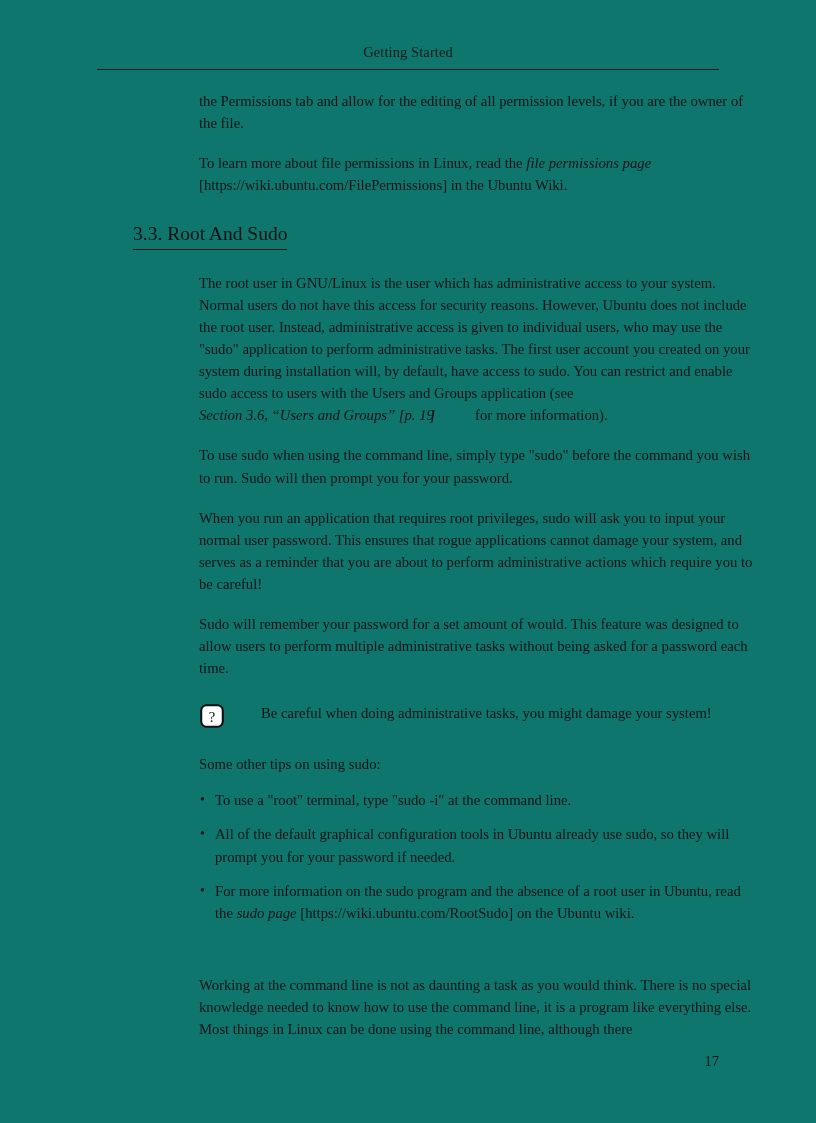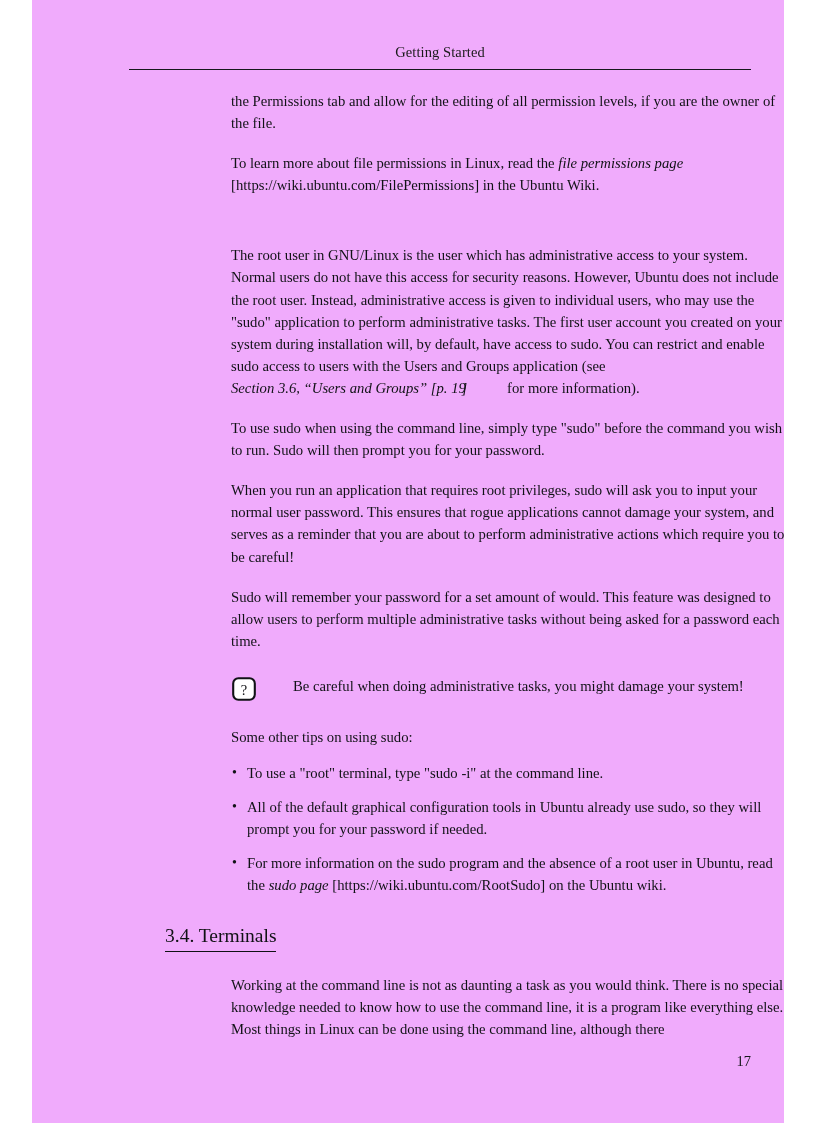--- a/index.html
+++ b/index.html
@@ -8,24 +8,24 @@
     padding: 0;
     background: #ffffff;
   }
   body {
     font-family: "Liberation Serif", "DejaVu Serif", serif;
     color: #000000;
     -webkit-font-smoothing: antialiased;
   }
   .page {
     position: relative;
-    width: 752px;
+    width: 816px;
     height: 1123px;
     margin: 0 auto;
-    background: #f0abfc;
+    background: #0f766e;
     overflow: hidden;
   }
 
   
   .header-area {
     position: absolute;
     left: 97px;
     top: 44px;
     width: 622px;
   }
@@ -166,20 +166,23 @@
   </div>
 
   <div class="content">
 
     <p class="body-text">the Permissions tab and allow for the editing of all permission levels, if you are the owner of the file.</p>
 
     <p class="body-text"><span>To learn more about file permissions in Linux, read the </span><span class="italic">file permissions page</span><span> [https://wiki.ubuntu.com/FilePermissions]</span><span> in the Ubuntu Wiki.</span></p>
 
     <div class="gap-before-heading"></div>
 
+    <div class="heading-block">
+      <h2 class="section-heading">3.3. Root And Sudo</h2>
+    </div>
 
     <div class="after-heading-gap"></div>
 
     <p class="body-text"><span>The root user in GNU/Linux is the user which has administrative access to your system. Normal users do not have this access for security reasons. However, Ubuntu does not include the root user. Instead, administrative access is given to individual users, who may use the "sudo" application to perform administrative tasks. The first user account you created on your system during installation will, by default, have access to sudo. You can restrict and enable sudo access to users with the Users and Groups application (see </span><span class="xref">Section 3.6, “Users and Groups” [p. 19</span><span class="xref overlap-bracket">]</span><span class="xref-gap"></span><span>for more information).</span></p>
 
     <p class="body-text">To use sudo when using the command line, simply type "sudo" before the command you wish to run. Sudo will then prompt you for your password.</p>
 
     <p class="body-text">When you run an application that requires root privileges, sudo will ask you to input your normal user password. This ensures that rogue applications cannot damage your system, and serves as a reminder that you are about to perform administrative actions which require you to be careful!</p>
 
     <p class="body-text">Sudo will remember your password for a set amount of would. This feature was designed to allow users to perform multiple administrative tasks without being asked for a password each time.</p>
@@ -199,23 +202,20 @@
     <ul class="tips-list">
       <li><span class="bullet">•</span><span>To use a "root" terminal, type "sudo -i" at the command line.</span></li>
 
       <li><span class="bullet">•</span><span>All of the default graphical configuration tools in Ubuntu already use sudo, so they will prompt you for your password if needed.</span></li>
 
       <li><span class="bullet">•</span><span>For more information on the sudo program and the absence of a root user in Ubuntu, read the </span><span class="italic">sudo page</span><span> [https://wiki.ubuntu.com/RootSudo]</span><span> on the Ubuntu wiki.</span></li>
     </ul>
 
     <div class="list-to-heading-gap"></div>
 
-    <div class="heading-block">
-      <h2 class="section-heading">3.4. Terminals</h2>
-    </div>
 
     <div class="after-heading-gap"></div>
 
     <p class="body-text">Working at the command line is not as daunting a task as you would think. There is no special knowledge needed to know how to use the command line, it is a program like everything else. Most things in Linux can be done using the command line, although there</p>
 
   </div>
 
   <div class="footer">
     <span class="page-number">17</span>
   </div>

